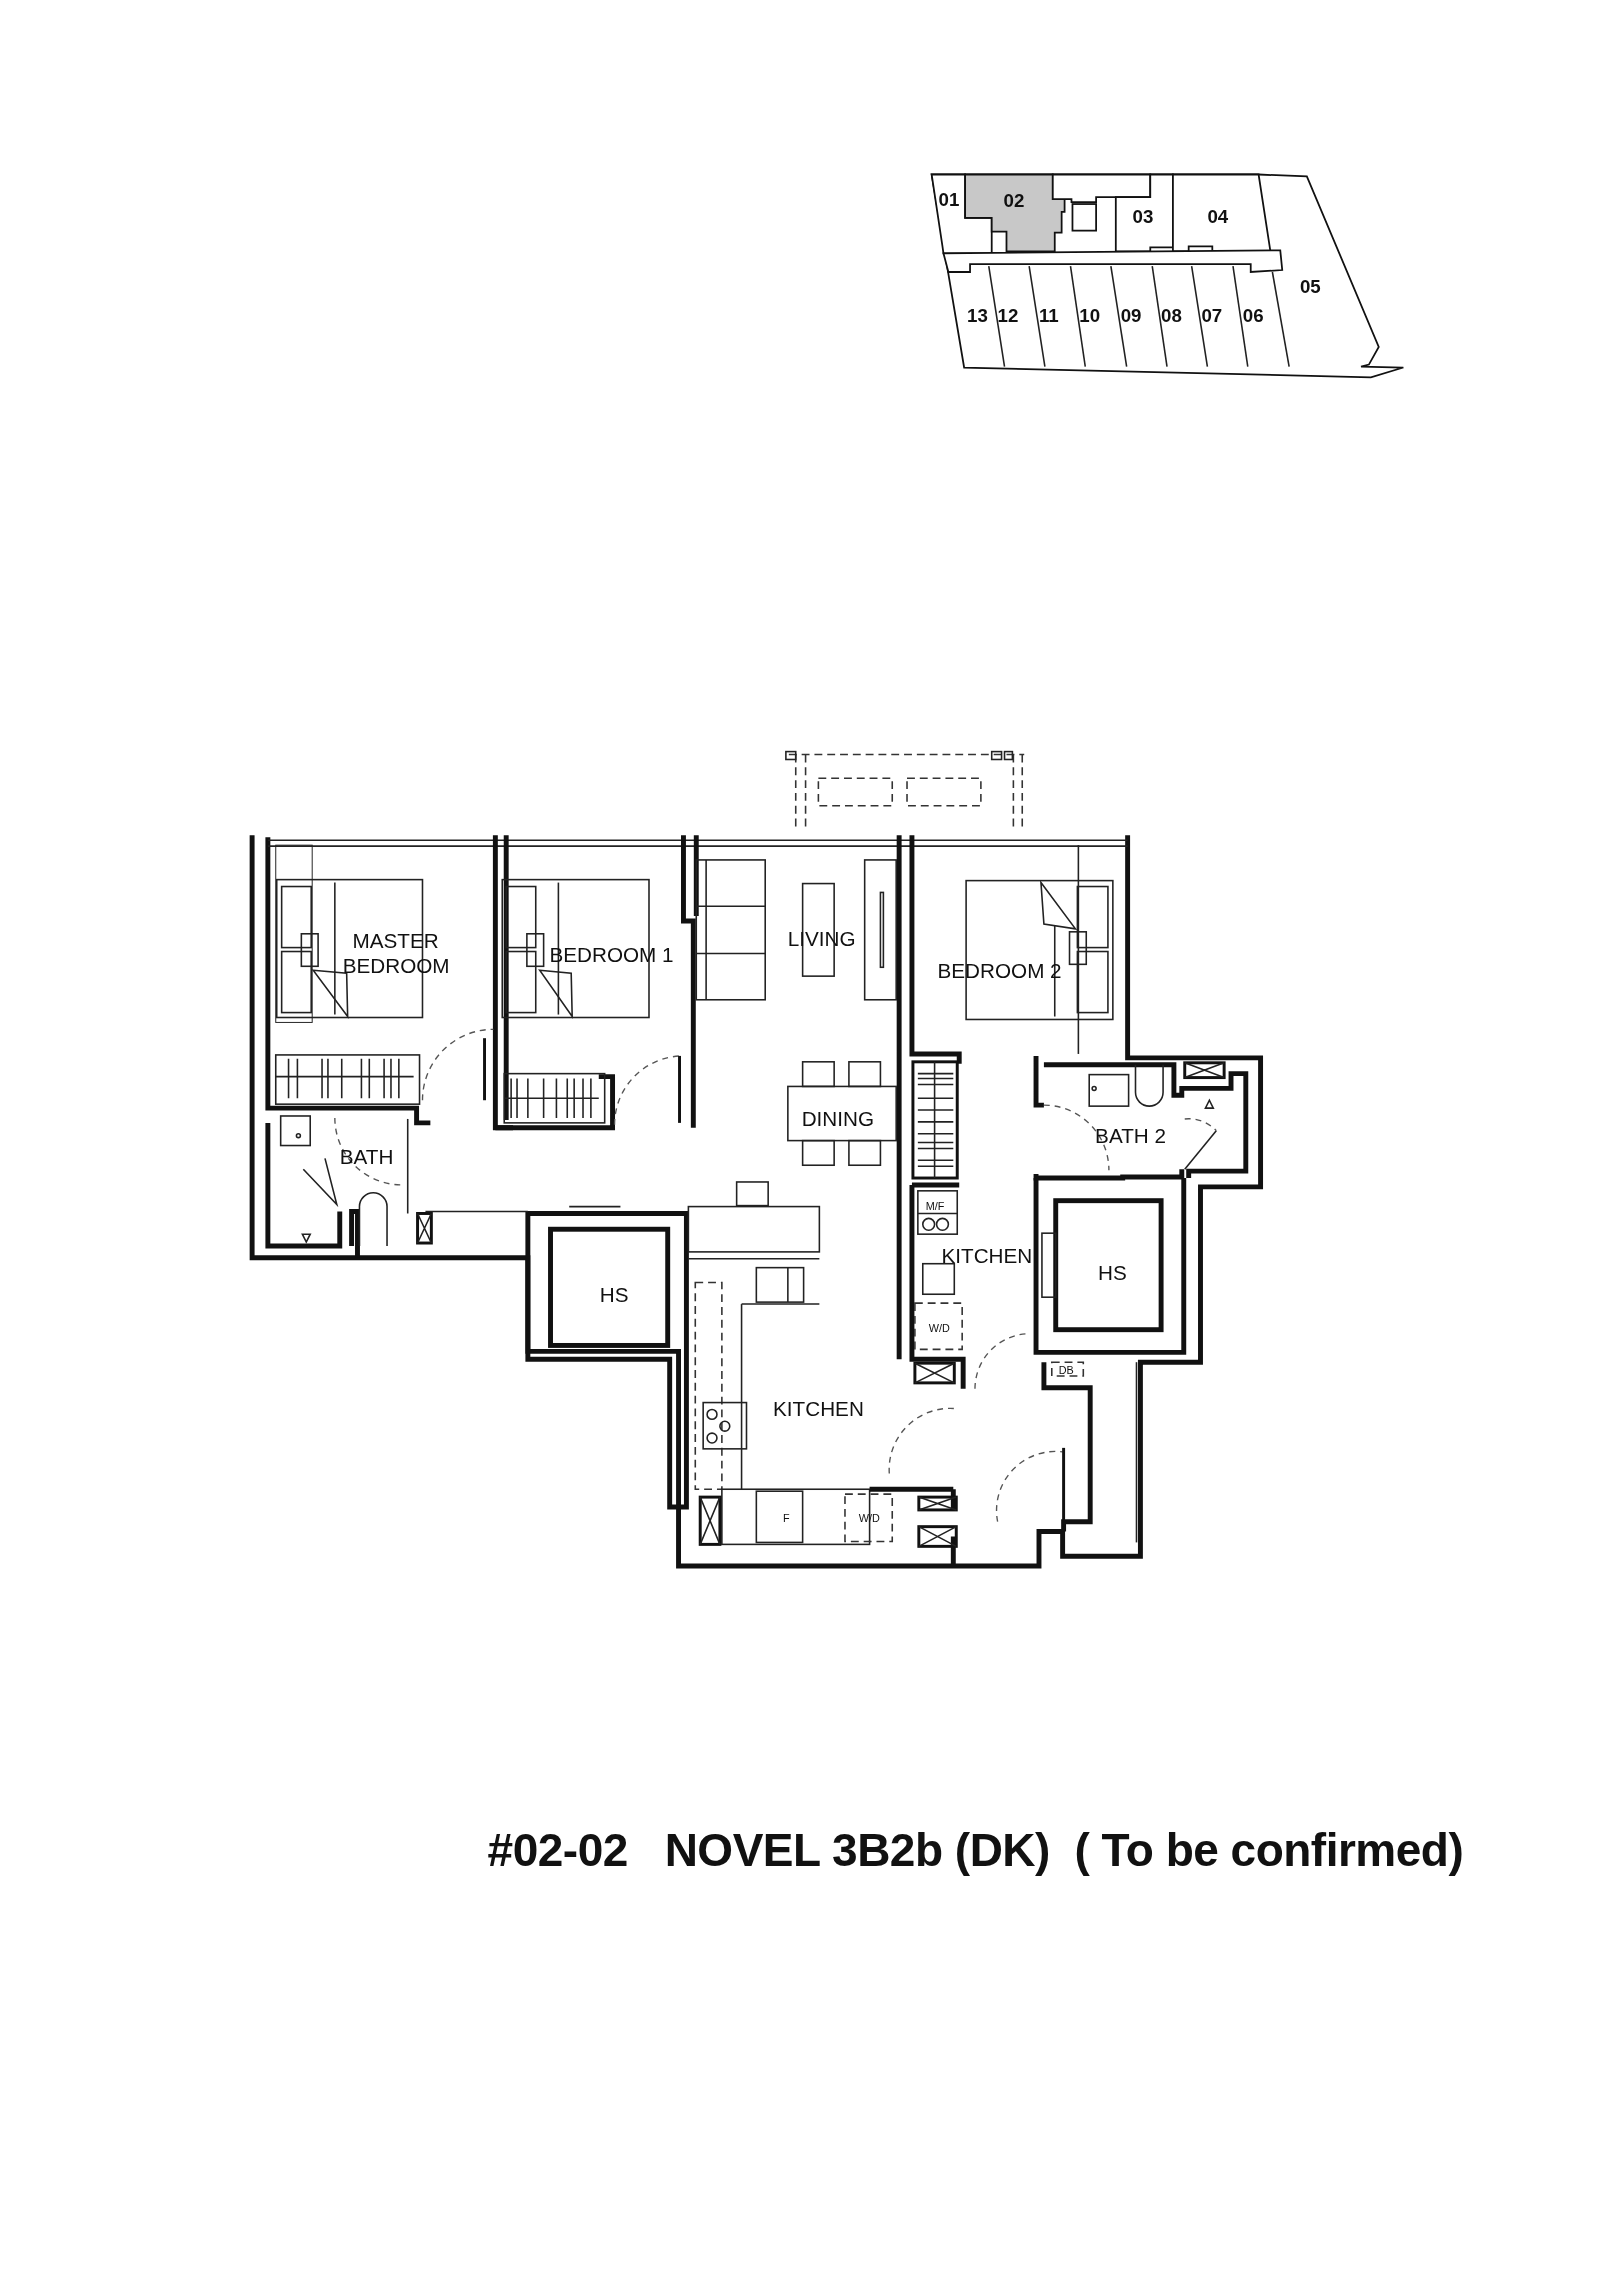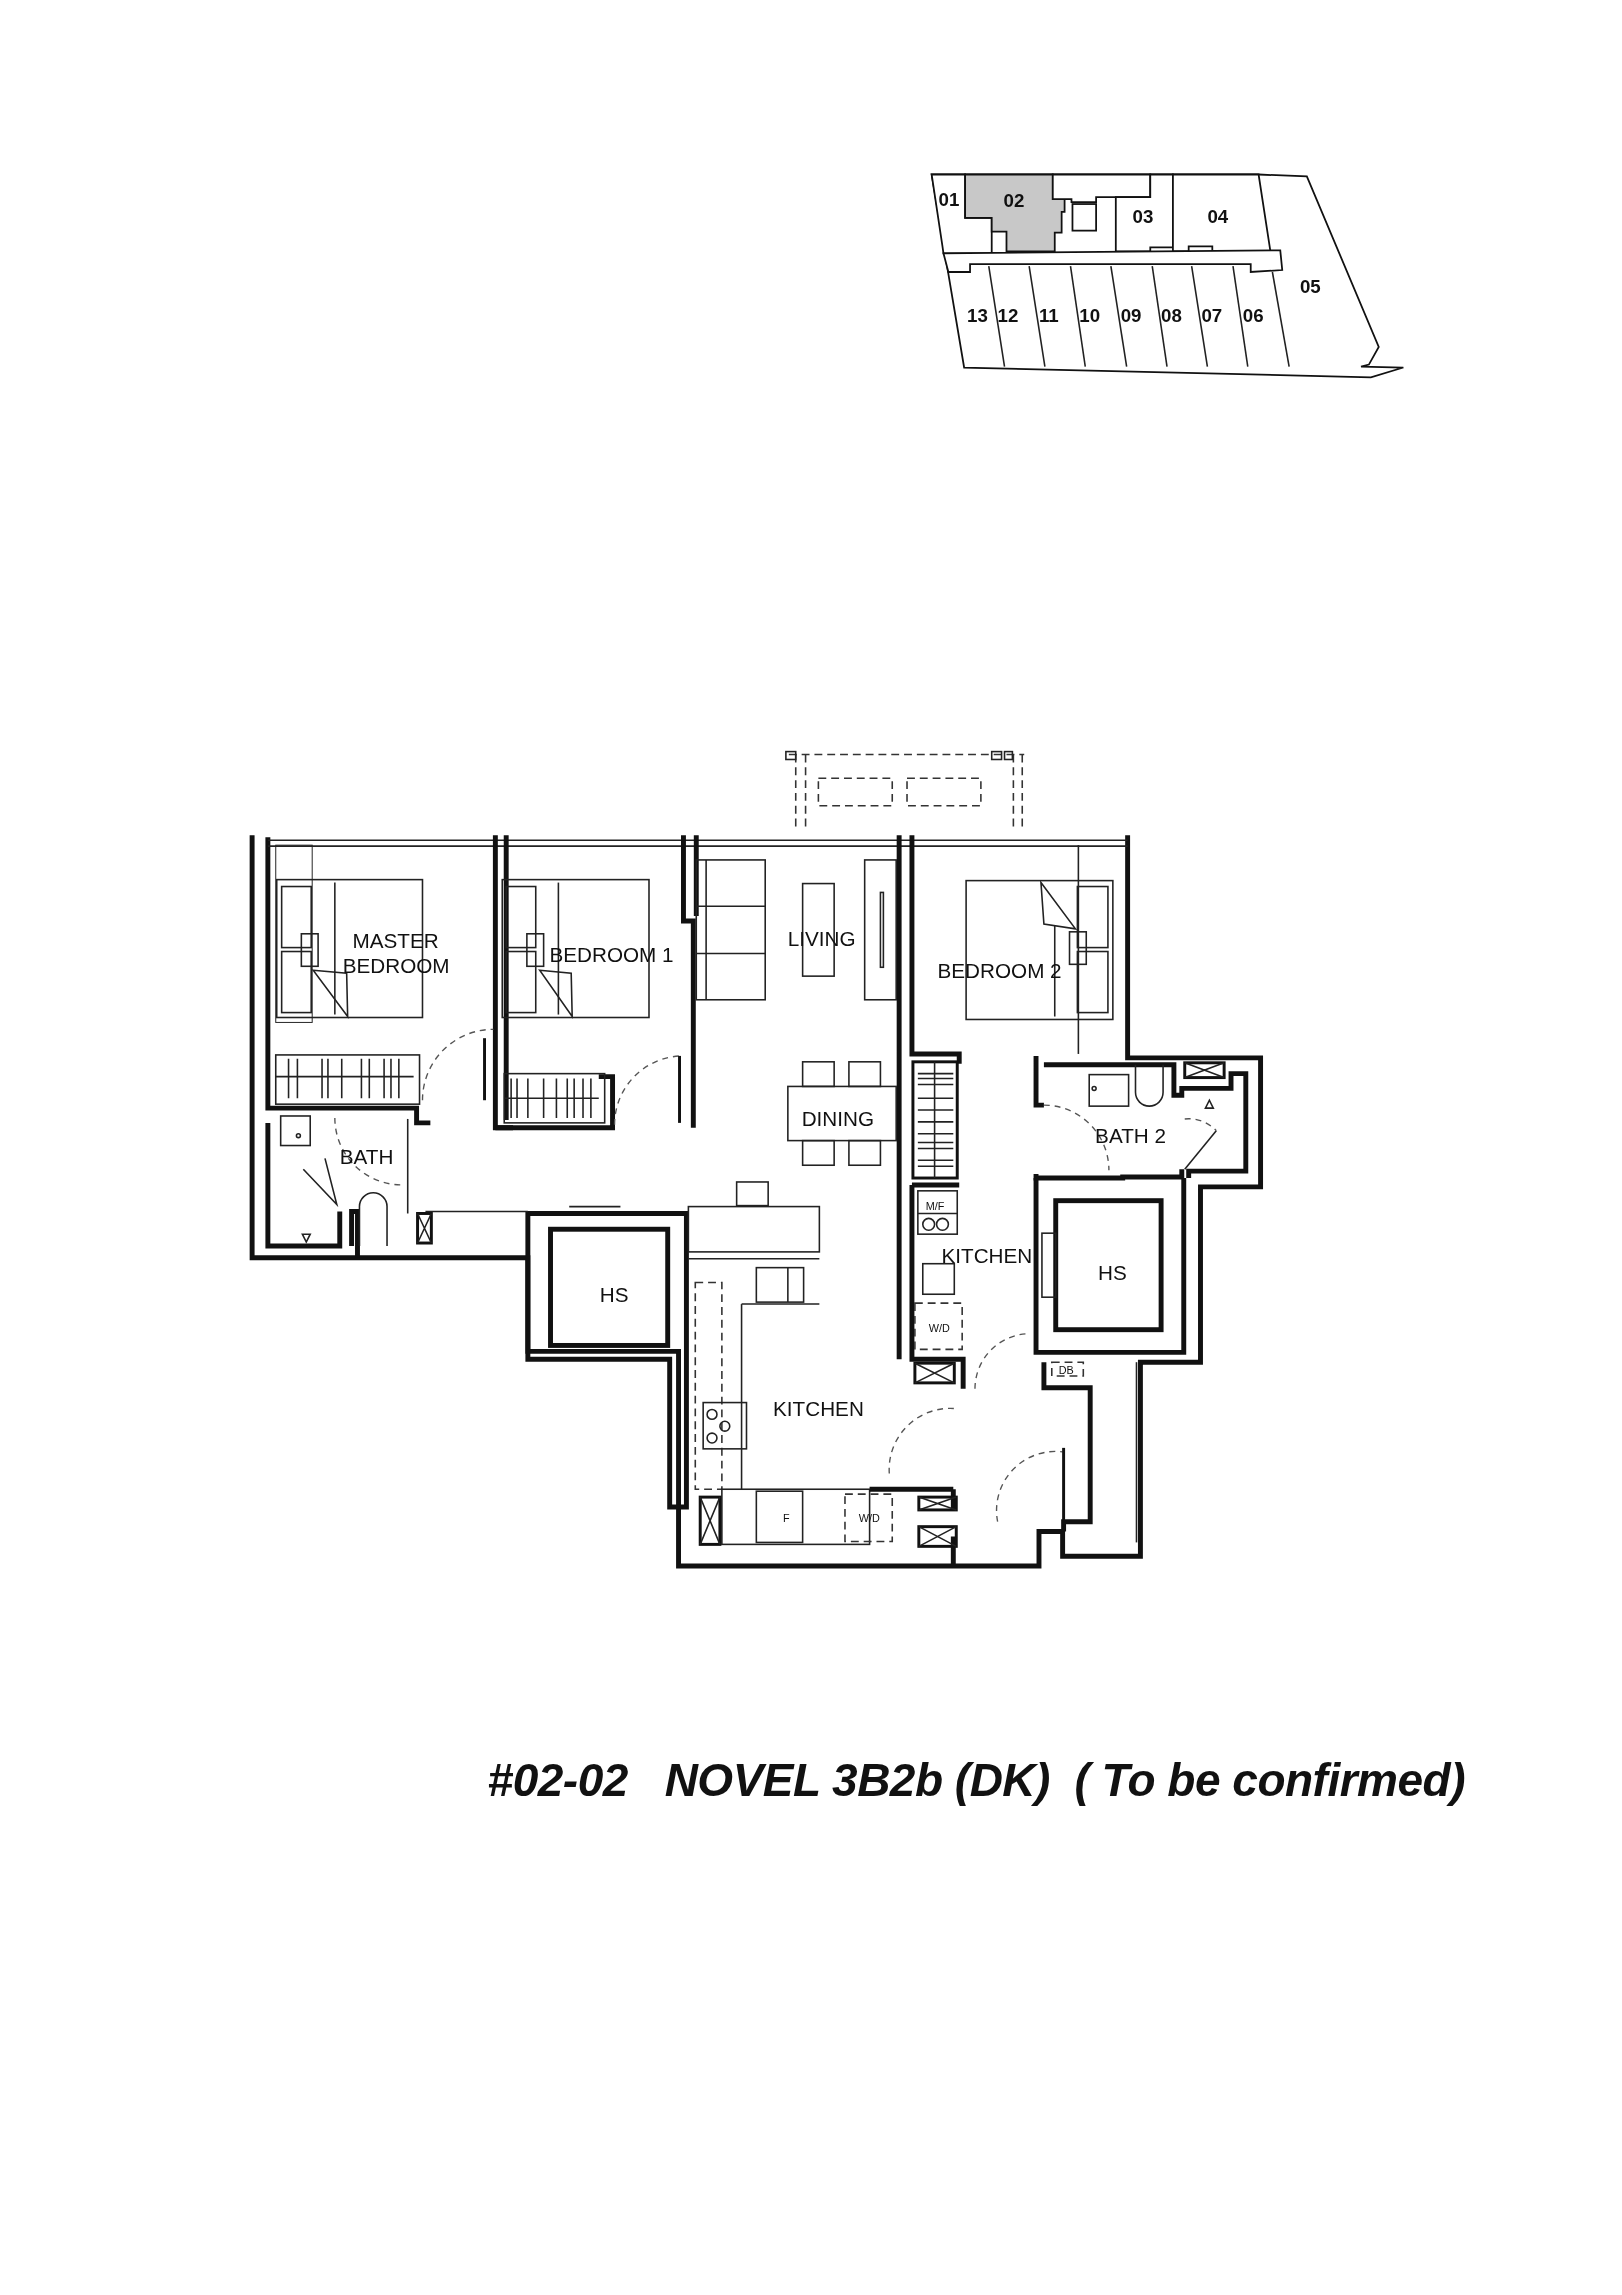--- a/index.html
+++ b/index.html
@@ -9,22 +9,22 @@
   .wall { fill: none; stroke: #111; stroke-width: 5; stroke-linejoin: miter; }
   .wallthin { fill: none; stroke: #111; stroke-width: 3; }
   .line { fill: none; stroke: #222; stroke-width: 1.6; }
   .dash { fill: none; stroke: #333; stroke-width: 1.6; stroke-dasharray: 8 5; }
   .swing { fill: none; stroke: #555; stroke-width: 1.4; stroke-dasharray: 6 5; }
   .key { fill: #fff; stroke: #111; stroke-width: 1.8; }
   .keyhl { fill: #c8c8c8; stroke: #111; stroke-width: 1.8; }
   .room-label { font-family: "Liberation Sans", sans-serif; font-size: 21px; fill: #111; }
   .small-label { font-family: "Liberation Sans", sans-serif; font-size: 11px; fill: #111; }
   .key-label { font-family: "Liberation Sans", sans-serif; font-size: 19px; font-weight: bold; fill: #111; }
-  .title { position: absolute; left: 463px; top: 1699px; font-size: 46px; font-weight: bold;
-           letter-spacing: -0.5px; white-space: pre; font-family: "Liberation Sans", sans-serif; font-style: italic; }
+  .title { position: absolute; left: 463px; top: 1769px; font-size: 46px; font-weight: bold;
+           letter-spacing: -0.5px; white-space: pre; font-family: "Liberation Sans", sans-serif; }
   .title span { white-space: pre; }
 </style>
 </head>
 <body>
 
 <svg class="plan" width="1622" height="2295" viewBox="0 0 1647 2330">
 
   <g>
 
     <polygon class="key" points="946,177 1278,177 1327,179 1400,352 1390,370 1382,372 1425,373 1392,383 979,373"></polygon>

